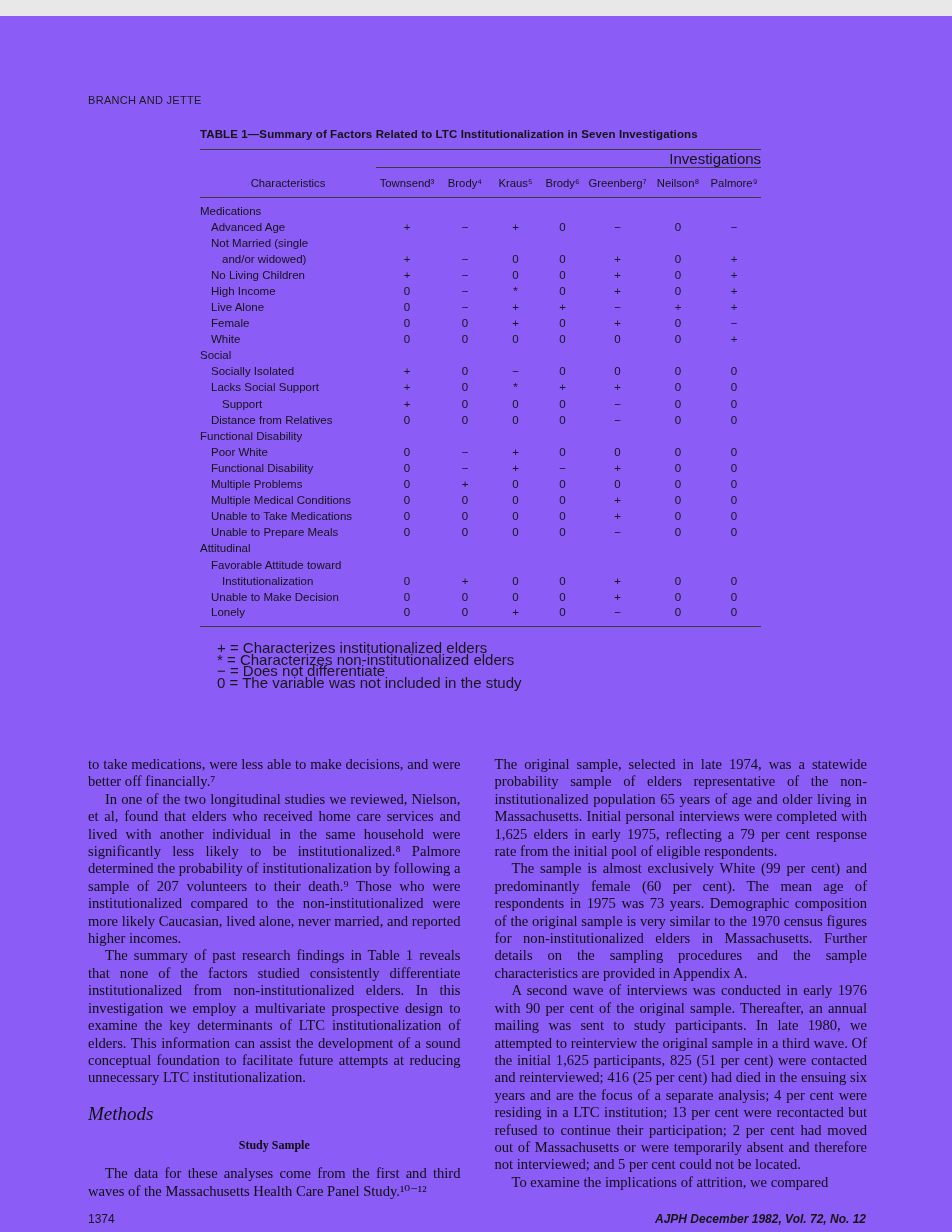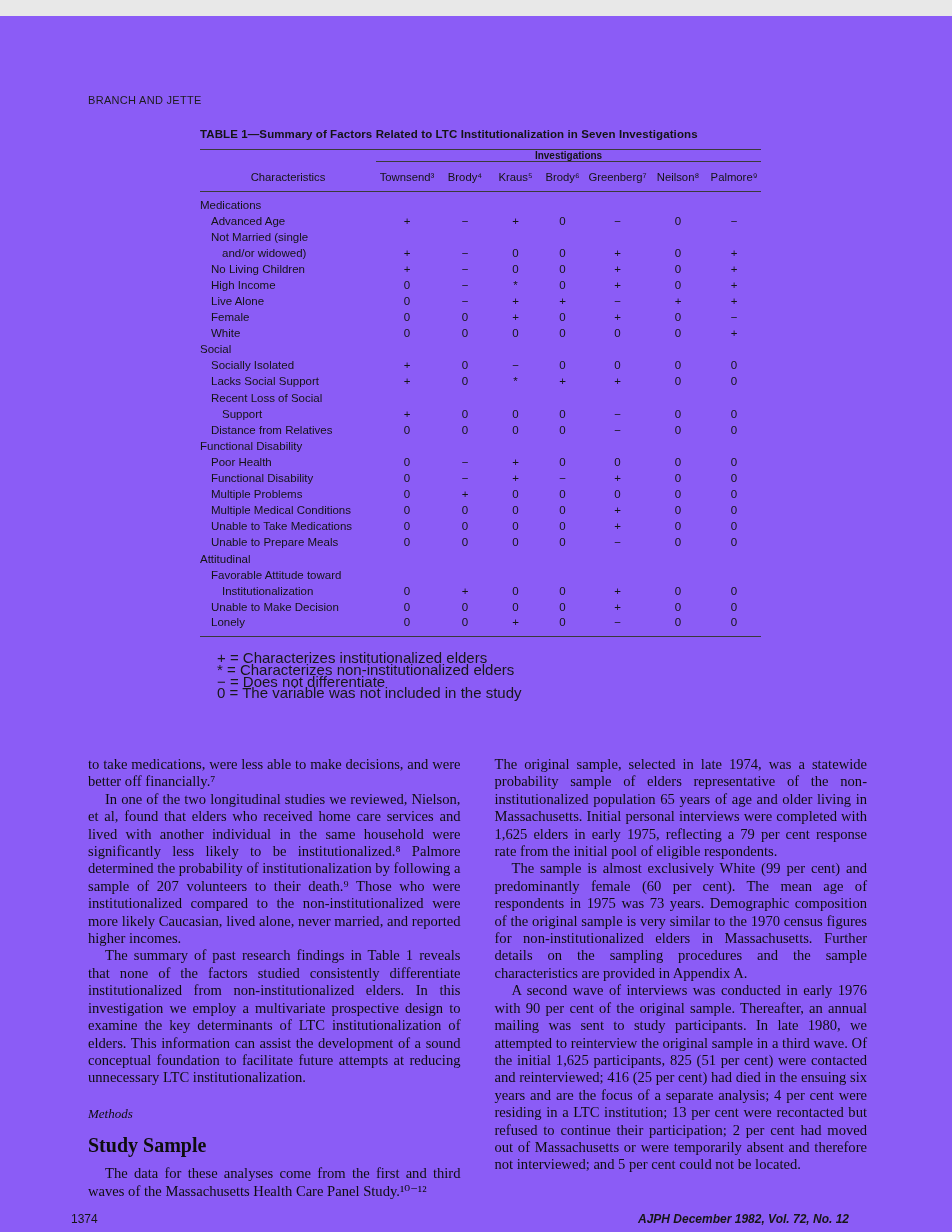--- a/index.html
+++ b/index.html
@@ -47,25 +47,24 @@
   col.c-label { width: 176px; }
   col.c1 { width: 62px; }
   col.c2 { width: 54px; }
   col.c3 { width: 47px; }
   col.c4 { width: 47px; }
   col.c5 { width: 63px; }
   col.c6 { width: 58px; }
   col.c7 { width: 54px; }
   tr.inv-row td { padding: 0; }
   td.inv-cell {
-    text-align: center;
+    text-align: right;
     border-bottom: 1px solid #3a3a3a;
     padding: 10px 0 5px;
-    font-size: 10px;
-    font-weight: bold;
+    font-size: 15px;
   }
   tr.head-row td, tr.head-row th {
     border-bottom: 1px solid #3a3a3a;
     padding: 9px 0 8px;
     font-weight: normal;
     font-size: 11.3px;
     text-align: center;
     vertical-align: bottom;
   }
   tbody td {
@@ -100,35 +99,35 @@
     font-family: "Liberation Serif", "DejaVu Serif", serif;
     font-size: 14.6px;
     line-height: 17.4px;
     color: #0e0e0e;
   }
   .col { width: 375px; text-align: justify; }
   p.para { margin: 0; }
   p.para.indent { text-indent: 17px; }
   .methods-heading {
     font-style: italic;
-    font-size: 13px;
+    font-size: 19px;
     line-height: 20px;
     margin: 17px 0 13px;
     text-align: left;
   }
   .sub-heading {
     font-weight: bold;
-    font-size: 20px;
+    font-size: 12px;
     margin: 0 0 11px;
-    text-align: left;
+    text-align: center;
   }
   
   .footer {
     position: absolute;
-    left: 71px;
+    left: 88px;
     top: 1196px;
     width: 778px;
     display: flex;
     justify-content: space-between;
     align-items: baseline;
     font-family: "Liberation Sans", "DejaVu Sans", sans-serif;
     font-size: 12px;
     color: #161616;
   }
   .footer .cite { font-weight: bold; font-style: italic; }
@@ -284,30 +283,20 @@
             <td class="lbl ind1">Lacks Social Support</td>
             <td class="val">+</td>
             <td class="val">0</td>
             <td class="val">*</td>
             <td class="val">+</td>
             <td class="val">+</td>
             <td class="val">0</td>
             <td class="val">0</td>
           </tr>
           <tr>
-            <td class="lbl ind1">Recent Loss of Social</td>
-            <td class="val"></td>
-            <td class="val"></td>
-            <td class="val"></td>
-            <td class="val"></td>
-            <td class="val"></td>
-            <td class="val"></td>
-            <td class="val"></td>
-          </tr>
-          <tr>
             <td class="lbl ind2">Support</td>
             <td class="val">+</td>
             <td class="val">0</td>
             <td class="val">0</td>
             <td class="val">0</td>
             <td class="val">−</td>
             <td class="val">0</td>
             <td class="val">0</td>
           </tr>
           <tr>
@@ -324,21 +313,21 @@
             <td class="lbl ind0">Functional Disability</td>
             <td class="val"></td>
             <td class="val"></td>
             <td class="val"></td>
             <td class="val"></td>
             <td class="val"></td>
             <td class="val"></td>
             <td class="val"></td>
           </tr>
           <tr>
-            <td class="lbl ind1">Poor Health</td>
+            <td class="lbl ind1">Poor White</td>
             <td class="val">0</td>
             <td class="val">−</td>
             <td class="val">+</td>
             <td class="val">0</td>
             <td class="val">0</td>
             <td class="val">0</td>
             <td class="val">0</td>
           </tr>
           <tr>
             <td class="lbl ind1">Functional Disability</td>
@@ -456,20 +445,21 @@
         <p class="para indent">In one of the two longitudinal studies we reviewed, Nielson, et al, found that elders who received home care services and lived with another individual in the same household were significantly less likely to be institutionalized.⁸ Palmore determined the probability of institutionalization by following a sample of 207 volunteers to their death.⁹ Those who were institutionalized compared to the non-institutionalized were more likely Caucasian, lived alone, never married, and reported higher incomes.</p>
         <p class="para indent">The summary of past research findings in Table 1 reveals that none of the factors studied consistently differentiate institutionalized from non-institutionalized elders. In this investigation we employ a multivariate prospective design to examine the key determinants of LTC institutionalization of elders. This information can assist the development of a sound conceptual foundation to facilitate future attempts at reducing unnecessary LTC institutionalization.</p>
         <div class="methods-heading">Methods</div>
         <div class="sub-heading">Study Sample</div>
         <p class="para indent">The data for these analyses come from the first and third waves of the Massachusetts Health Care Panel Study.¹⁰⁻¹²</p>
       </div>
     <div class="col" id="col-right">
         <p class="para">The original sample, selected in late 1974, was a statewide probability sample of elders representative of the non-institutionalized population 65 years of age and older living in Massachusetts. Initial personal interviews were completed with 1,625 elders in early 1975, reflecting a 79 per cent response rate from the initial pool of eligible respondents.</p>
         <p class="para indent">The sample is almost exclusively White (99 per cent) and predominantly female (60 per cent). The mean age of respondents in 1975 was 73 years. Demographic composition of the original sample is very similar to the 1970 census figures for non-institutionalized elders in Massachusetts. Further details on the sampling procedures and the sample characteristics are provided in Appendix A.</p>
         <p class="para indent">A second wave of interviews was conducted in early 1976 with 90 per cent of the original sample. Thereafter, an annual mailing was sent to study participants. In late 1980, we attempted to reinterview the original sample in a third wave. Of the initial 1,625 participants, 825 (51 per cent) were contacted and reinterviewed; 416 (25 per cent) had died in the ensuing six years and are the focus of a separate analysis; 4 per cent were residing in a LTC institution; 13 per cent were recontacted but refused to continue their participation; 2 per cent had moved out of Massachusetts or were temporarily absent and therefore not interviewed; and 5 per cent could not be located.</p>
+        <p class="para indent">To examine the implications of attrition, we compared</p>
       </div>
   </div>
 
   <div class="footer">
     <span>1374</span>
     <span class="cite">AJPH December 1982, Vol. 72, No. 12</span>
   </div>
 
 </div>
 

